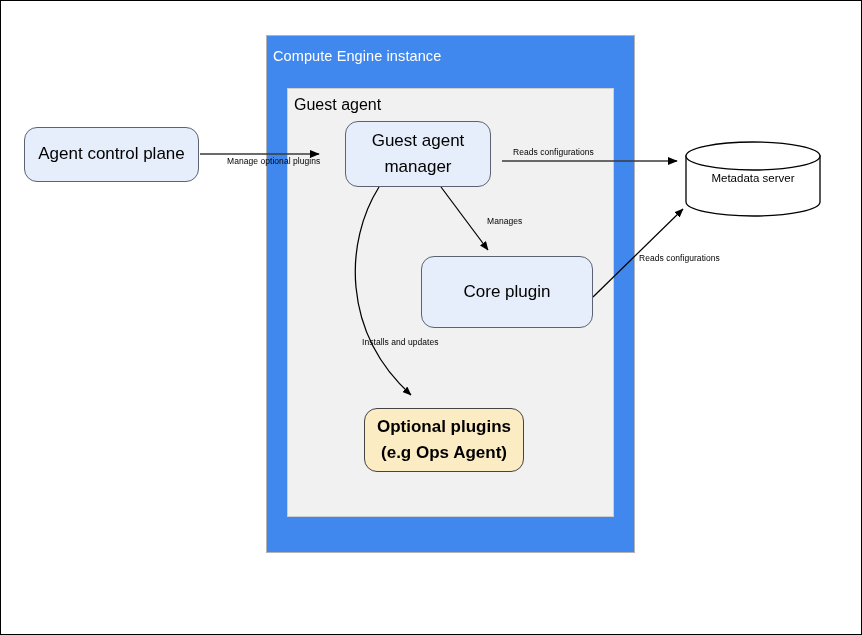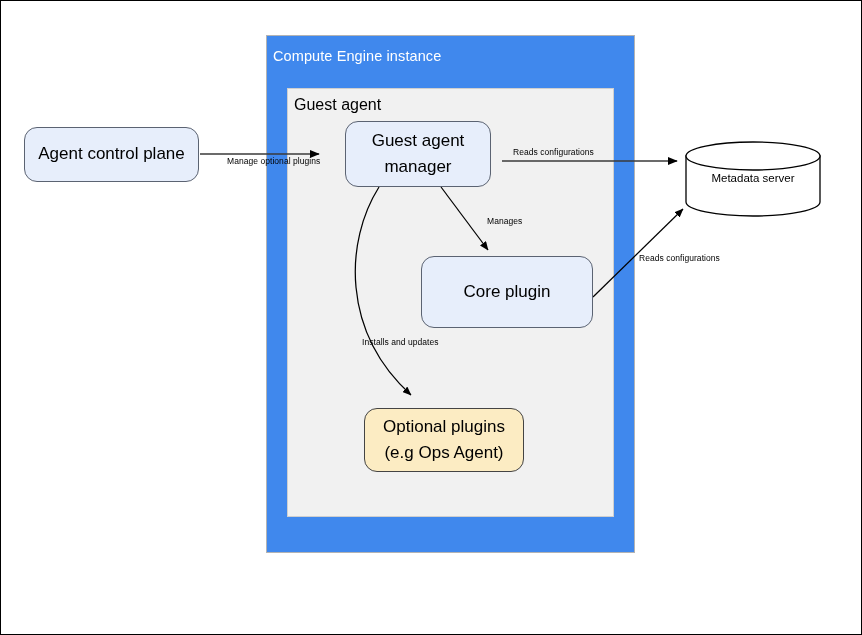--- a/index.html
+++ b/index.html
@@ -43,20 +43,21 @@
   .rounded {
     border-radius: 13px;
   }
   .blue-fill {
     background: #e7eefb;
     border: 1.4px solid #5b6372;
   }
   .yellow-fill {
     background: #fcecc3;
     border: 1.4px solid #444444;
+    font-weight: bold;
   }
   
   #compute-engine-container {
     position: absolute;
     left: 265px;
     top: 34px;
     width: 369px;
     height: 518px;
     background: #4088ed;
     border: 1px solid #b3b3b3;

